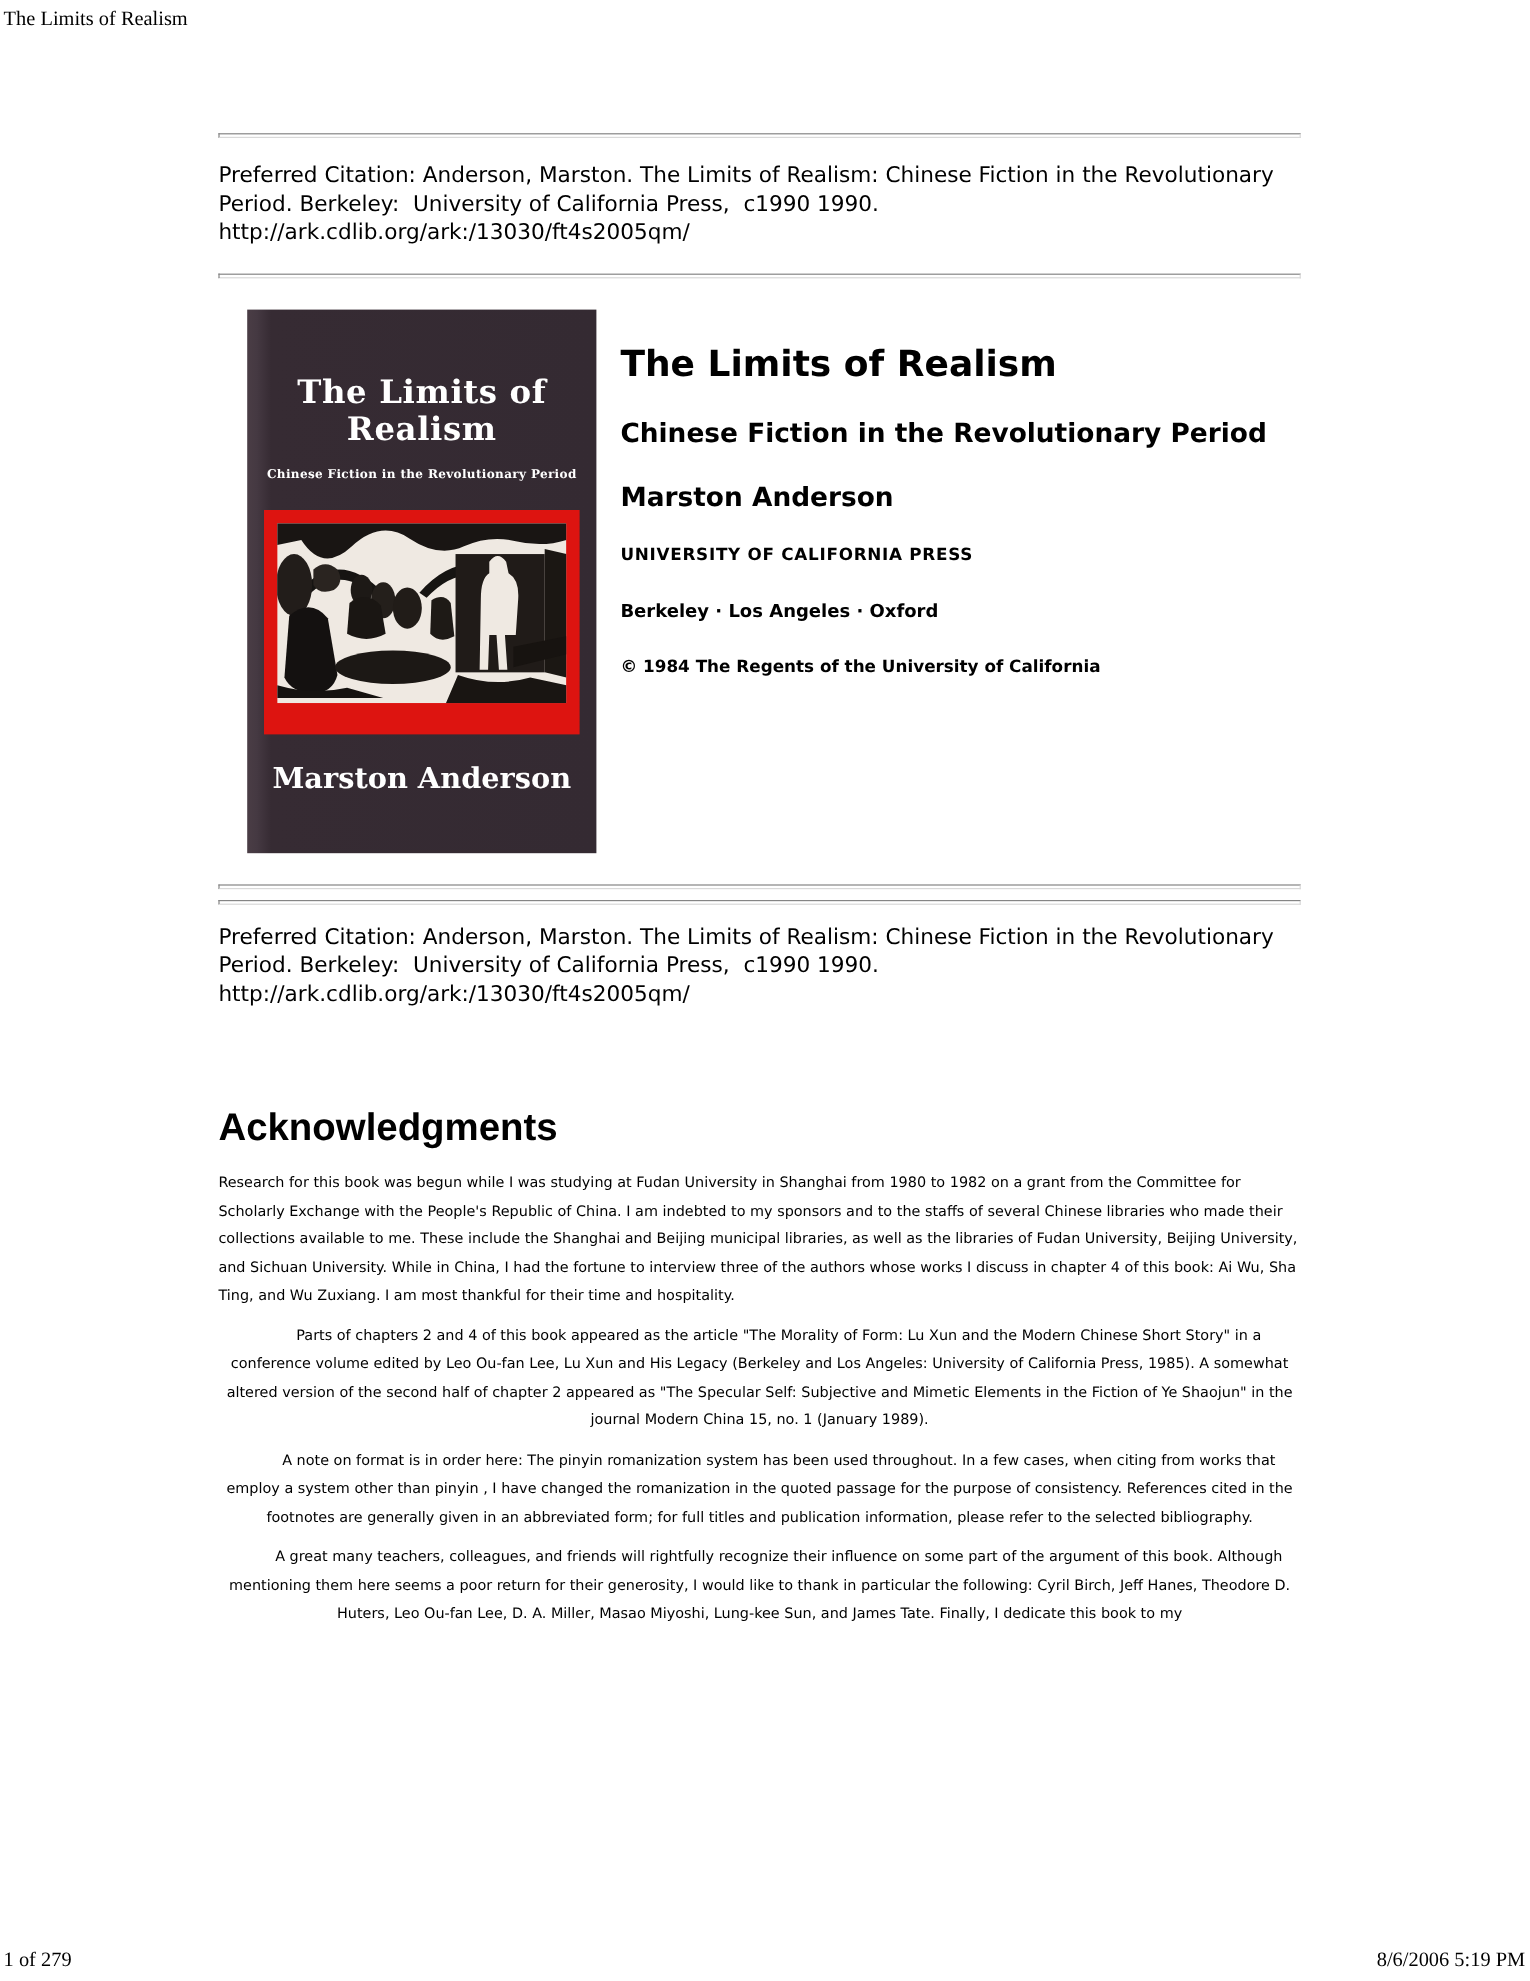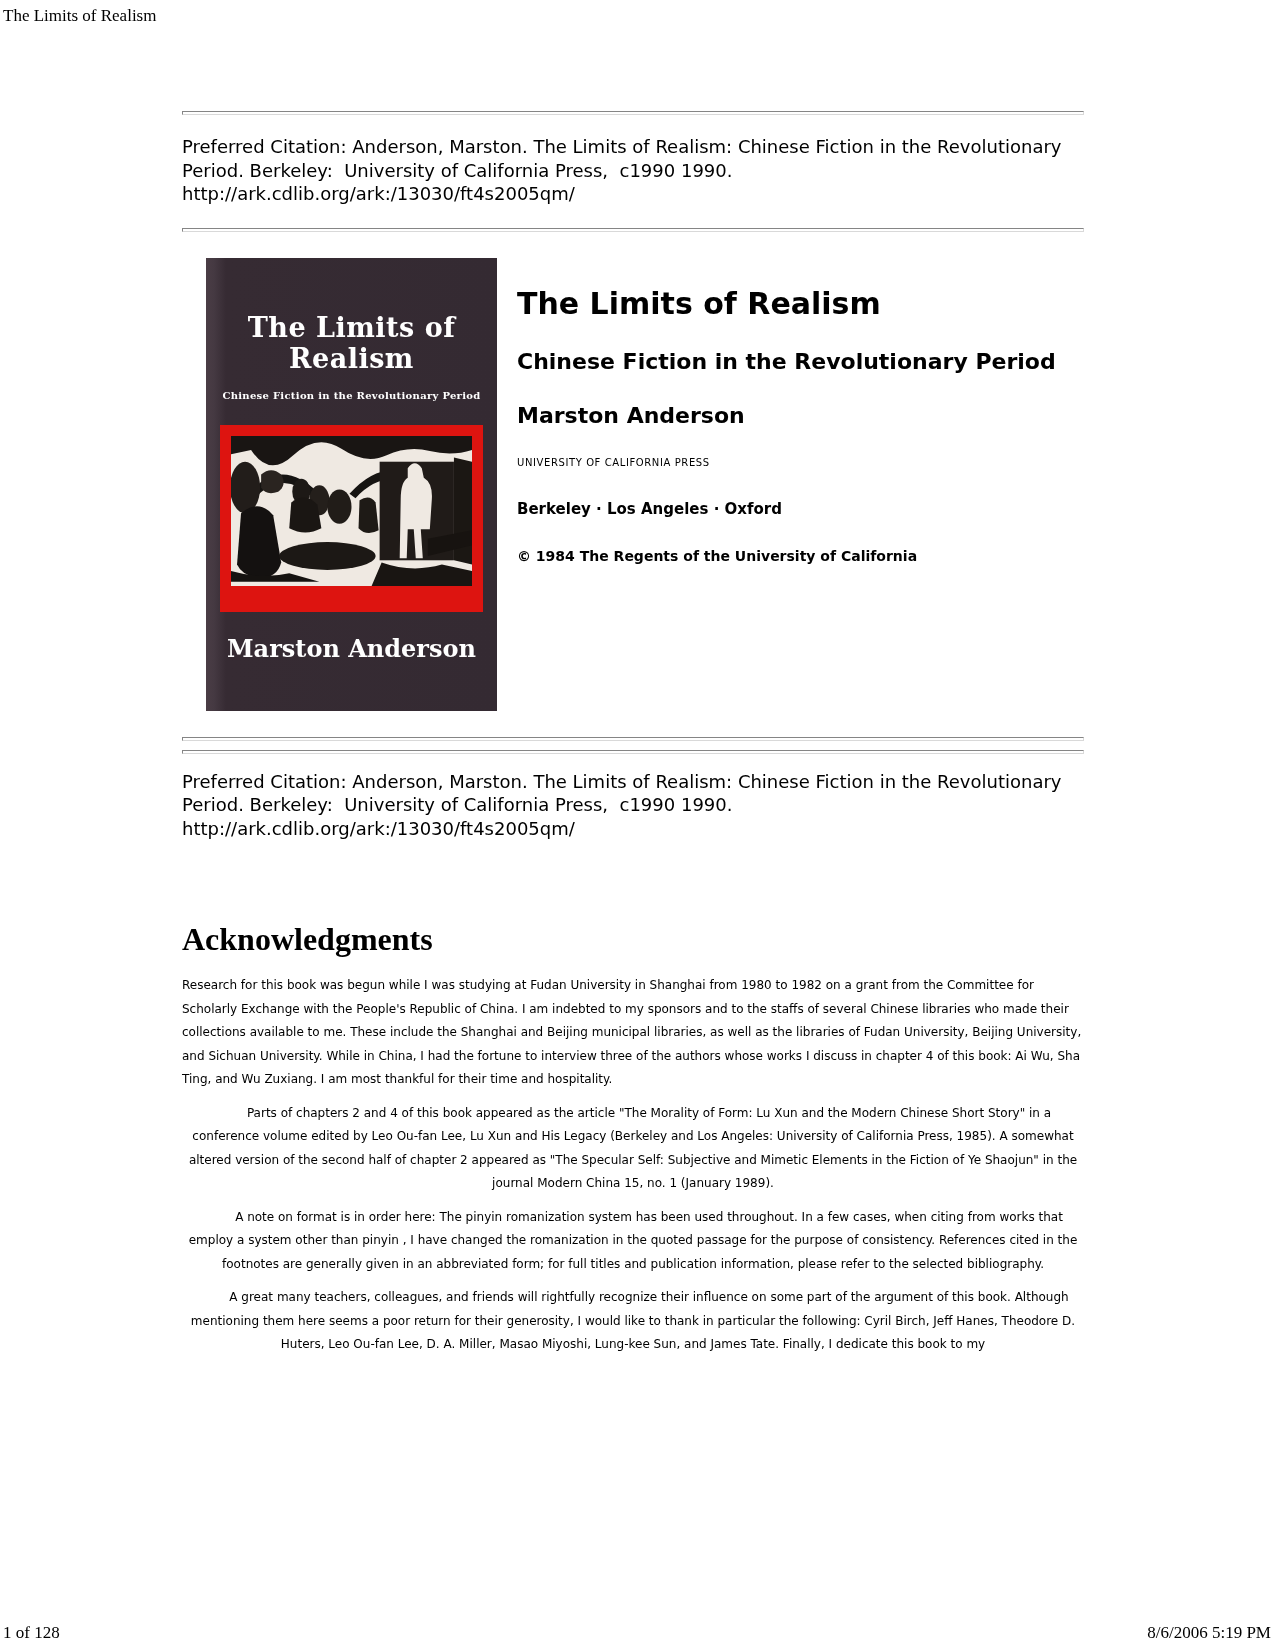--- a/index.html
+++ b/index.html
@@ -44,27 +44,27 @@
   .cover-art{
     margin-top:24px;width:263px;height:187px;background:#dd1410;
     box-sizing:border-box;padding:11px 11px 0 11px;
   }
   .cover-art svg{display:block;width:241px;height:150px;}
   .cover-author{margin-top:22px;font-size:24px;font-weight:bold;text-align:center;}
   .title-block{margin-left:20px;padding-top:4px;}
   .book-title{margin:24px 0 0 0;font-size:30px;font-weight:bold;line-height:36px;}
   .book-subtitle{margin:26px 0 0 0;font-size:22px;font-weight:bold;line-height:28px;}
   .book-author{margin:26px 0 0 0;font-size:22px;font-weight:bold;line-height:28px;}
-  .book-press{margin:24px 0 0 0;font-size:10px;font-weight:normal;letter-spacing:0.6px;line-height:18px;}
+  .book-press{margin:24px 0 0 0;font-size:14px;font-weight:bold;letter-spacing:0.6px;line-height:18px;}
   .book-imprint{margin:28px 0 0 0;font-size:15px;font-weight:bold;line-height:19px;}
   .book-copyright{margin:28px 0 0 0;font-size:14px;font-weight:bold;line-height:18px;}
   
   .ack-heading{
     margin:80px 0 0 0;font-size:32px;line-height:38px;font-weight:bold;
-    font-family:Liberation Serif, serif;
+    font-family:Liberation Sans, sans-serif;
   }
   .body-par{margin:16px 0 0 0;font-size:12px;line-height:23.5px;}
   .body-par + .body-par{margin-top:10px;}
   .body-par.indented{text-indent:32px;text-align:center;}
 </style>
 </head>
 <body>
 
 <div class="print-header">
   <span>The Limits of Realism</span>
@@ -128,15 +128,15 @@
   <h2 class="ack-heading">Acknowledgments</h2>
 
   <p class="body-par">Research for this book was begun while I was studying at Fudan University in Shanghai from 1980 to 1982 on a grant from the Committee for Scholarly Exchange with the People's Republic of China. I am indebted to my sponsors and to the staffs of several Chinese libraries who made their collections available to me. These include the Shanghai and Beijing municipal libraries, as well as the libraries of Fudan University, Beijing University, and Sichuan University. While in China, I had the fortune to interview three of the authors whose works I discuss in chapter 4 of this book: Ai Wu, Sha Ting, and Wu Zuxiang. I am most thankful for their time and hospitality.</p>
   <p class="body-par indented">Parts of chapters 2 and 4 of this book appeared as the article "The Morality of Form: Lu Xun and the Modern Chinese Short Story" in a conference volume edited by Leo Ou-fan Lee, Lu Xun and His Legacy (Berkeley and Los Angeles: University of California Press, 1985). A somewhat altered version of the second half of chapter 2 appeared as "The Specular Self: Subjective and Mimetic Elements in the Fiction of Ye Shaojun" in the journal Modern China 15, no. 1 (January 1989).</p>
   <p class="body-par indented">A note on format is in order here: The pinyin romanization system has been used throughout. In a few cases, when citing from works that employ a system other than pinyin , I have changed the romanization in the quoted passage for the purpose of consistency. References cited in the footnotes are generally given in an abbreviated form; for full titles and publication information, please refer to the selected bibliography.</p>
   <p class="body-par indented">A great many teachers, colleagues, and friends will rightfully recognize their influence on some part of the argument of this book. Although mentioning them here seems a poor return for their generosity, I would like to thank in particular the following: Cyril Birch, Jeff Hanes, Theodore D. Huters, Leo Ou-fan Lee, D. A. Miller, Masao Miyoshi, Lung-kee Sun, and James Tate. Finally, I dedicate this book to my</p>
 
 </div>
 
 <div class="print-footer">
-  <span>1 of 128</span>
+  <span>1 of 279</span>
   <span>8/6/2006 5:19 PM</span>
 </div>
 
 </body></html>

